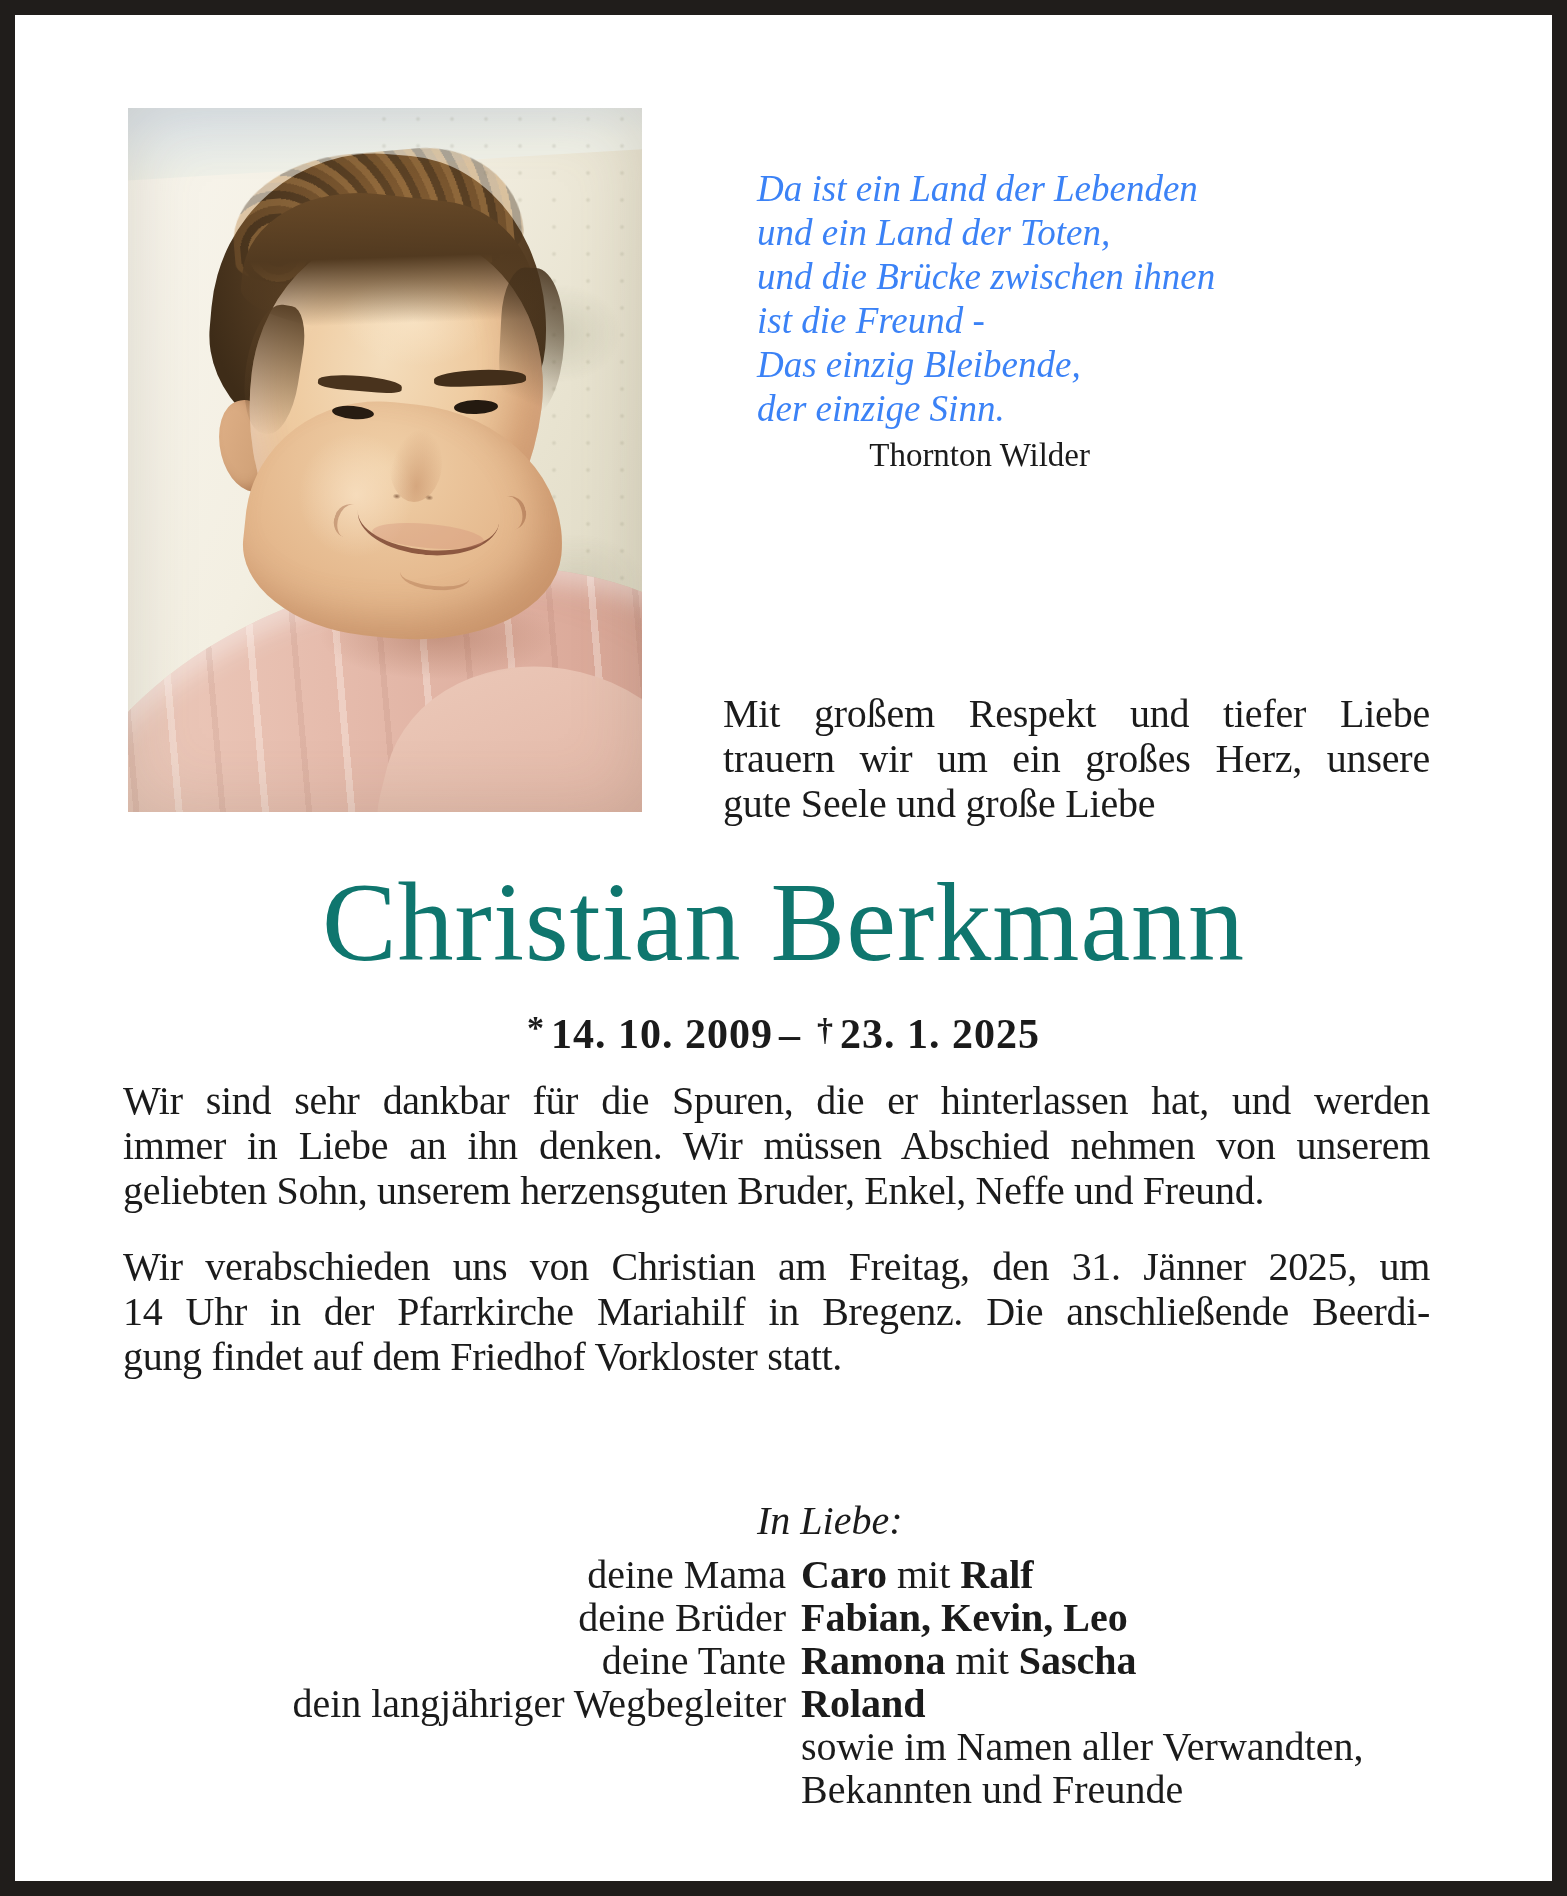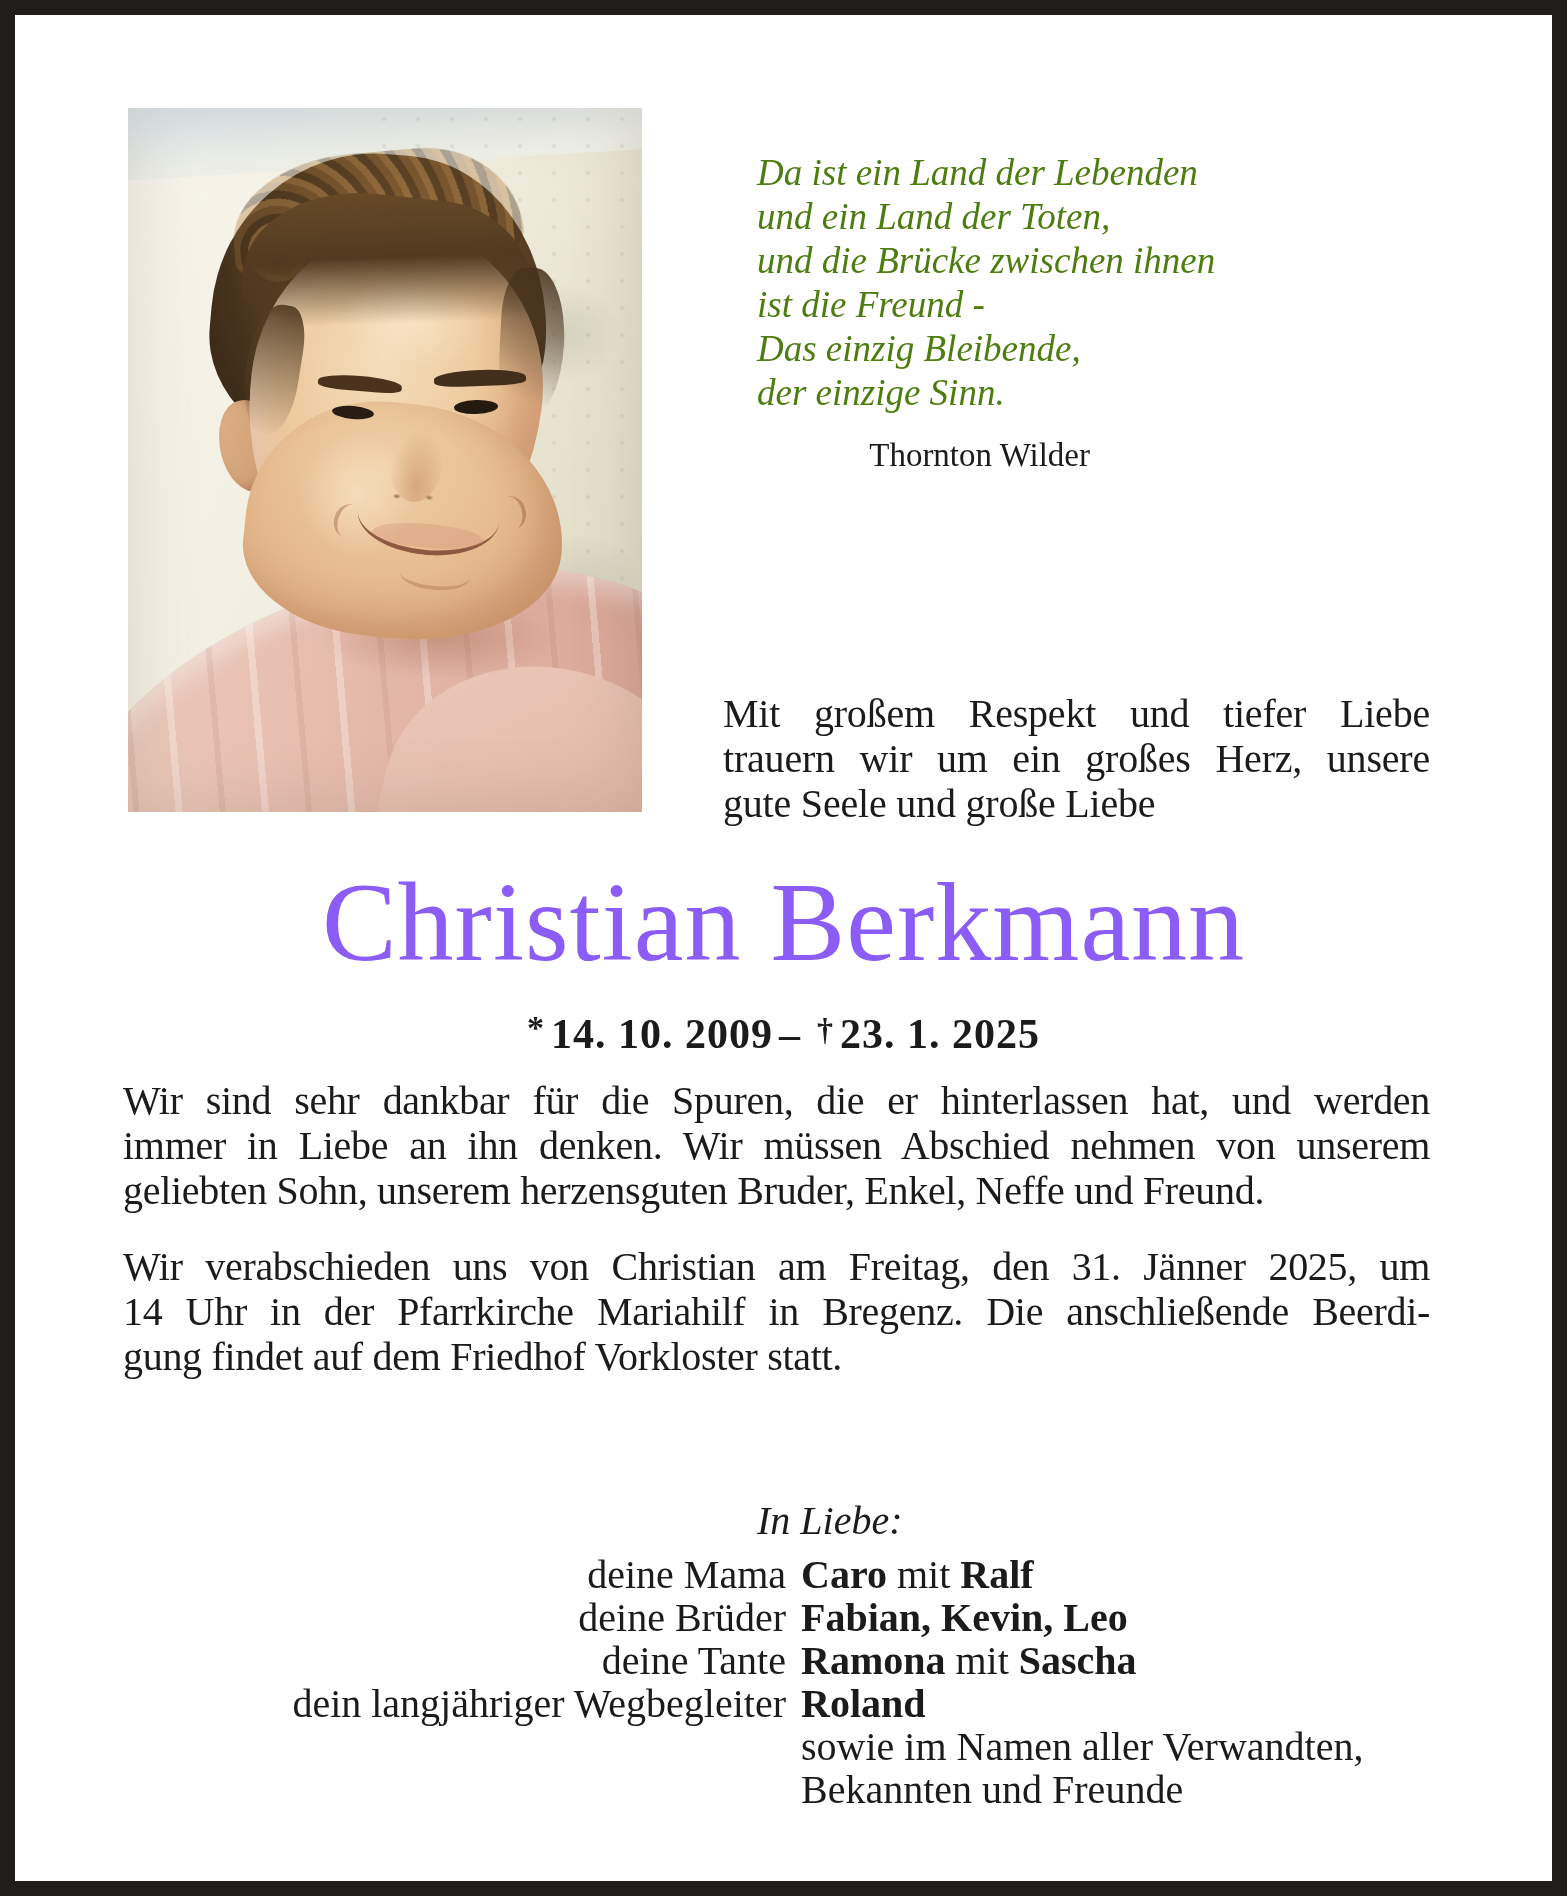--- a/index.html
+++ b/index.html
@@ -10,24 +10,24 @@
     box-sizing:border-box;
     border:15px solid #201d1b;
     background:#ffffff;
     overflow:hidden;
     font-family:"Liberation Serif","DejaVu Serif",serif;
     color:#1b1b1b;
   }
   .abs{position:absolute;}
 
   
-  .poem{left:742px;top:136px;font-style:italic;font-size:37px;line-height:44px;color:#4d7c0f;}
+  .poem{left:742px;top:152px;font-style:italic;font-size:37px;line-height:44px;color:#3b82f6;}
   .poem-attrib{left:742px;top:420px;width:333px;text-align:right;font-size:33px;line-height:40px;}
   .intro{left:708px;top:676px;width:707px;font-size:40px;line-height:45px;letter-spacing:-0.2px;}
-  .deceased-name{left:0;top:846px;width:100%;text-align:center;font-size:112px;line-height:122px;letter-spacing:1px;color:#8b5cf6;}
+  .deceased-name{left:0;top:846px;width:100%;text-align:center;font-size:112px;line-height:122px;letter-spacing:1px;color:#0f766e;}
   .dates{left:0;top:988px;width:100%;text-align:center;font-weight:bold;font-size:42px;line-height:50px;letter-spacing:1px;}
   .dates .sym-star{display:inline-block;font-size:34px;vertical-align:9px;margin-right:6px;}
   .dates .sym-dagger{display:inline-block;font-size:32px;vertical-align:8px;margin:0 6px 0 10px;}
   .dates .sep{margin:0 6px;}
   .bodytext{left:108px;width:1307px;font-size:40px;line-height:45px;letter-spacing:-0.3px;}
   .para1{top:1063px;}
   .para2{top:1229px;}
   .jstretch{text-align:justify;text-align-last:justify;}
   .dateline{left:108px;top:1404px;font-size:40px;line-height:46px;}
   .dateline .place{font-weight:bold;}

